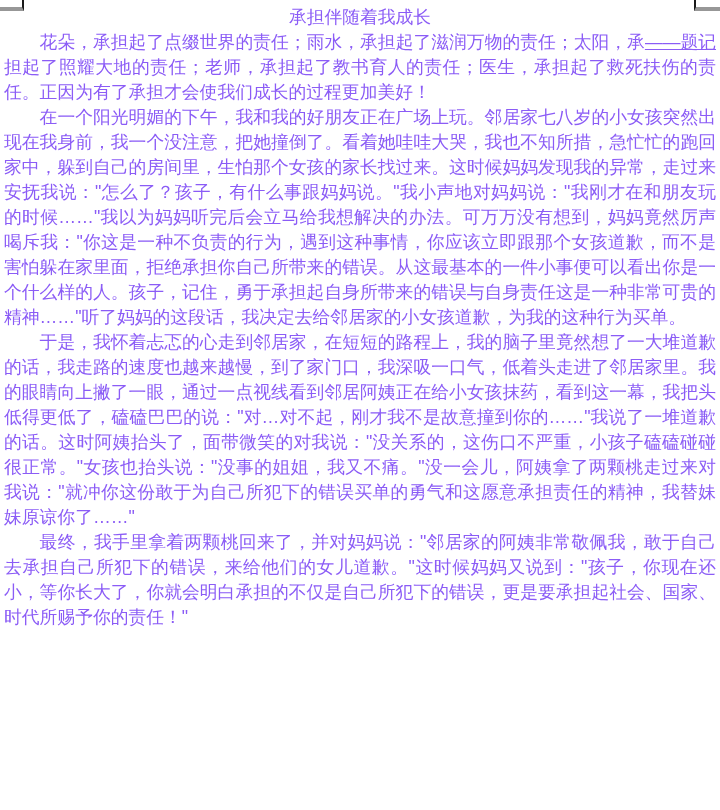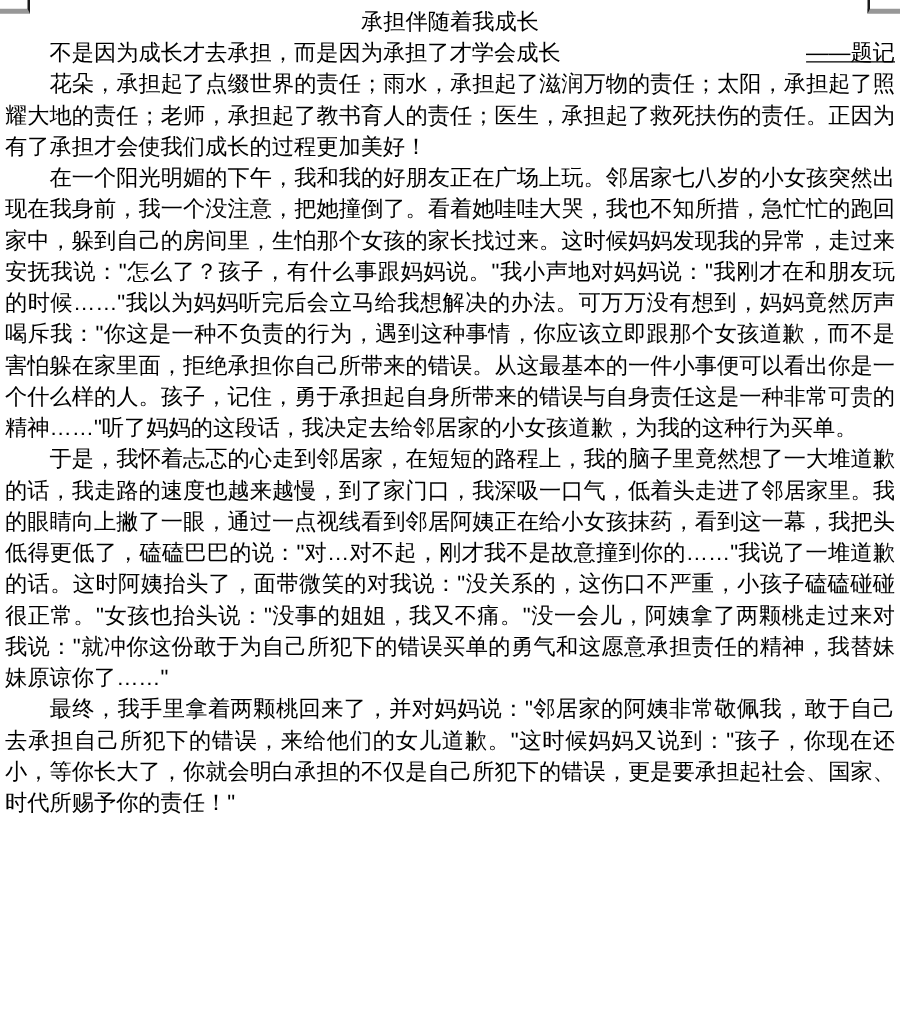--- a/index.html
+++ b/index.html
@@ -13,21 +13,21 @@
     position: relative;
     overflow: hidden;
     font-family: "Liberation Sans", sans-serif;
   }
   .doc {
     position: absolute;
     top: 0;
     left: 0;
     width: 712px;
     padding: 5px 4px 0 4px;
-    color: #000000;
+    color: #8b5cf6;
     font-size: 17.8px;
     line-height: 25px;
     text-align: justify;
     letter-spacing: 0;
   }
   .doc-title {
     text-align: center;
     font-weight: normal;
     font-size: 17.8px;
     margin: 0;
@@ -66,18 +66,18 @@
   }
 </style>
 </head>
 <body>
 
 <div class="corner-tl"></div>
 <div class="corner-tr"></div>
 
 <div class="doc">
   <h1 class="doc-title">承担伴随着我成长</h1>
-  <p class="epigraph"><span class="attribution">——题记</span><span>不是因为成长才去承担，而是因为承担了才学会成长</span></p>
+  <p class="epigraph"><span class="attribution">——题记</span></p>
   <p class="para">花朵，承担起了点缀世界的责任；雨水，承担起了滋润万物的责任；太阳，承担起了照耀大地的责任；老师，承担起了教书育人的责任；医生，承担起了救死扶伤的责任。正因为有了承担才会使我们成长的过程更加美好！</p>
   <p class="para">在一个阳光明媚的下午，我和我的好朋友正在广场上玩。邻居家七八岁的小女孩突然出现在我身前，我一个没注意，把她撞倒了。看着她哇哇大哭，我也不知所措，急忙忙的跑回家中，躲到自己的房间里，生怕那个女孩的家长找过来。这时候妈妈发现我的异常，走过来安抚我说："怎么了？孩子，有什么事跟妈妈说。"我小声地对妈妈说："我刚才在和朋友玩的时候……"我以为妈妈听完后会立马给我想解决的办法。可万万没有想到，妈妈竟然厉声喝斥我："你这是一种不负责的行为，遇到这种事情，你应该立即跟那个女孩道歉，而不是害怕躲在家里面，拒绝承担你自己所带来的错误。从这最基本的一件小事便可以看出你是一个什么样的人。孩子，记住，勇于承担起自身所带来的错误与自身责任这是一种非常可贵的精神……"听了妈妈的这段话，我决定去给邻居家的小女孩道歉，为我的这种行为买单。</p>
   <p class="para">于是，我怀着忐忑的心走到邻居家，在短短的路程上，我的脑子里竟然想了一大堆道歉的话，我走路的速度也越来越慢，到了家门口，我深吸一口气，低着头走进了邻居家里。我的眼睛向上撇了一眼，通过一点视线看到邻居阿姨正在给小女孩抹药，看到这一幕，我把头低得更低了，磕磕巴巴的说："对…对不起，刚才我不是故意撞到你的……"我说了一堆道歉的话。这时阿姨抬头了，面带微笑的对我说："没关系的，这伤口不严重，小孩子磕磕碰碰很正常。"女孩也抬头说："没事的姐姐，我又不痛。"没一会儿，阿姨拿了两颗桃走过来对我说："就冲你这份敢于为自己所犯下的错误买单的勇气和这愿意承担责任的精神，我替妹妹原谅你了……"</p>
   <p class="para">最终，我手里拿着两颗桃回来了，并对妈妈说："邻居家的阿姨非常敬佩我，敢于自己去承担自己所犯下的错误，来给他们的女儿道歉。"这时候妈妈又说到："孩子，你现在还小，等你长大了，你就会明白承担的不仅是自己所犯下的错误，更是要承担起社会、国家、时代所赐予你的责任！"</p>
 </div>
 
 </body></html>

